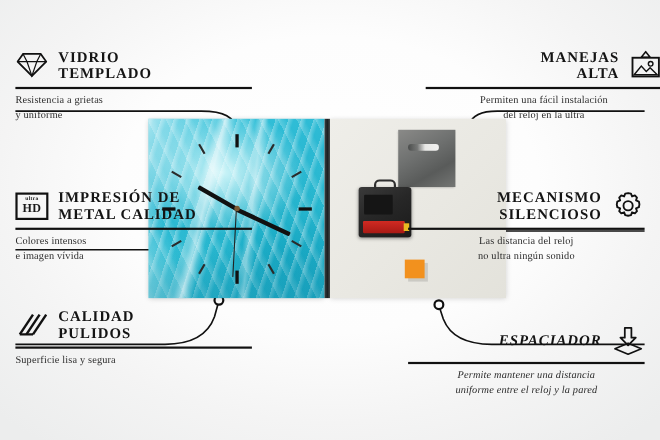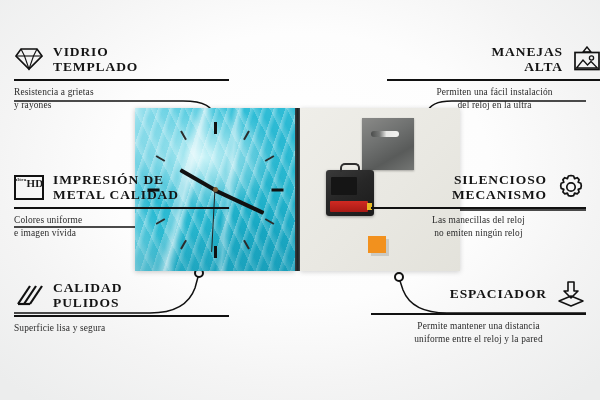--- a/index.html
+++ b/index.html
@@ -90,31 +90,31 @@
   .feature .head { display:flex; align-items:center; gap:9px; }
   .feature.right .head { flex-direction:row-reverse; }
   .feature .titles { line-height:1.12; }
   .f-title { font-size:13.5px; font-weight:700; letter-spacing:.9px; color:#141414; white-space:nowrap; }
   .feature.right .titles { text-align:right; }
   .rule { height:1.6px; background:#111; margin:5px 0 5px; }
   .f-desc { font-size:9.4px; line-height:1.38; color:#2b2b2b; letter-spacing:.15px; }
   .feature.right .f-desc { text-align:center; }
   .icon { width:30px; height:28px; flex:0 0 30px; display:flex; align-items:center; justify-content:center; }
   .icon svg { display:block; }
-  .hd-box { width:30px; height:25px; border:2px solid #111; display:flex; flex-direction:row;
-            justify-content:center; line-height:1; }
+  .hd-box { width:30px; height:25px; border:2px solid #111; display:flex; flex-direction:column;
+            align-items:center; justify-content:center; line-height:1; }
   .hd-box .s1 { font-size:5px; font-weight:700; letter-spacing:.3px; }
   .hd-box .s2 { font-size:11px; font-weight:700; letter-spacing:.2px; margin-top:1px; }
 
   #f-vidrio      { left:14px;  top:44px; }
   #f-impresion   { left:14px;  top:172px; }
   #f-bordes      { left:14px;  top:280px; }
   #f-manejas     { left:387px; top:44px; }
   #f-mecanismo   { left:371px; top:172px; }
-  #f-espaciador  { left:371px; top:280px; }
+  #f-espaciador  { left:371px; top:296px;font-style:italic; }
 </style>
 </head>
 <body>
 
 <div id="stage">
 
   <svg id="wires" viewBox="0 0 600 400">
     <path d="M14,101 L183,101 Q214,101 214,118 L214,125"></path>
     <circle class="node" cx="214" cy="128" r="4"></circle>
 
@@ -177,38 +177,38 @@
           <path d="M1 9 H27" fill="none" stroke="#111" stroke-width="1.1"></path>
         </svg>
       </span>
       <span class="titles">
         <div class="f-title">VIDRIO</div>
         <div class="f-title">TEMPLADO</div>
       </span>
     </div>
     <div class="rule"></div>
     <div class="f-desc">Resistencia a grietas</div>
-    <div class="f-desc">y rayones</div>
+    <div class="f-desc">y uniforme</div>
   </div>
 
   <div class="feature left" id="f-impresion">
     <div class="head">
       <span class="icon">
         <span class="hd-box">
           <span class="s1">ultra</span>
           <span class="s2">HD</span>
         </span>
       </span>
       <span class="titles">
         <div class="f-title">IMPRESIÓN DE</div>
         <div class="f-title">METAL CALIDAD</div>
       </span>
     </div>
     <div class="rule"></div>
-    <div class="f-desc">Colores uniforme</div>
+    <div class="f-desc">Colores intensos</div>
     <div class="f-desc">e imagen vívida</div>
   </div>
 
   <div class="feature left" id="f-bordes">
     <div class="head">
       <span class="icon">
         <svg width="28" height="24" viewBox="0 0 28 24">
           <path d="M3 21 L15 3" stroke="#111" stroke-width="2.2" fill="none"></path>
           <path d="M9 21 L21 3" stroke="#111" stroke-width="2.2" fill="none"></path>
           <path d="M15 21 L27 3" stroke="#111" stroke-width="2.2" fill="none"></path>
@@ -246,27 +246,27 @@
 
   <div class="feature right" id="f-mecanismo">
     <div class="head">
       <span class="icon">
         <svg width="28" height="28" viewBox="0 0 28 28">
           <path d="M14 2.5 l2.6 .5 1 2.6 2.6 -.9 1.9 1.9 -.9 2.6 2.6 1 .5 2.6 -.5 2.6 -2.6 1 .9 2.6 -1.9 1.9 -2.6 -.9 -1 2.6 -2.6 .5 -2.6 -.5 -1 -2.6 -2.6 .9 -1.9 -1.9 .9 -2.6 -2.6 -1 -.5 -2.6 .5 -2.6 2.6 -1 -.9 -2.6 1.9 -1.9 2.6 .9 1 -2.6 Z" fill="none" stroke="#111" stroke-width="1.7" stroke-linejoin="round"></path>
           <circle cx="14" cy="14" r="4.2" fill="none" stroke="#111" stroke-width="1.7"></circle>
         </svg>
       </span>
       <span class="titles">
+        <div class="f-title">MECANISMO</div>
         <div class="f-title">SILENCIOSO</div>
-        <div class="f-title">MECANISMO</div>
-      </span>
-    </div>
-    <div class="rule"></div>
-    <div class="f-desc">Las manecillas del reloj</div>
-    <div class="f-desc">no emiten ningún reloj</div>
+      </span>
+    </div>
+    <div class="rule"></div>
+    <div class="f-desc">Las distancia del reloj</div>
+    <div class="f-desc">no ultra ningún sonido</div>
   </div>
 
   <div class="feature right" id="f-espaciador">
     <div class="head">
       <span class="icon">
         <svg width="28" height="26" viewBox="0 0 28 26">
           <path d="M11 1 H17 V10 H21 L14 17 L7 10 H11 Z" fill="none" stroke="#111" stroke-width="1.6" stroke-linejoin="round"></path>
           <path d="M14 15 L26 20 L14 25 L2 20 Z" fill="none" stroke="#111" stroke-width="1.5" stroke-linejoin="round"></path>
         </svg>
       </span>

